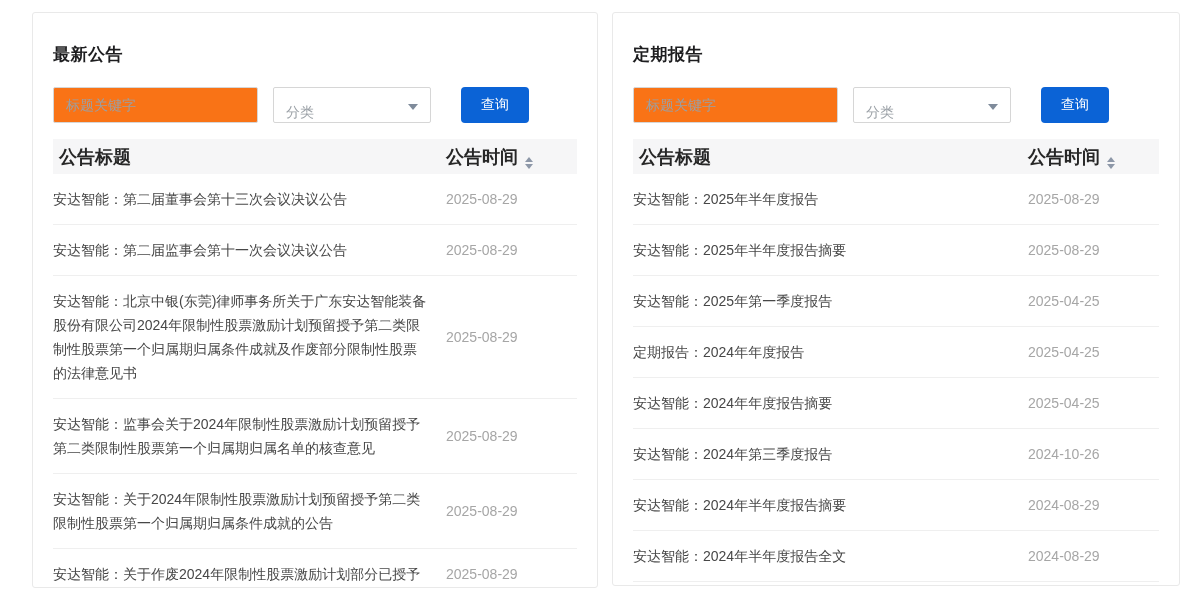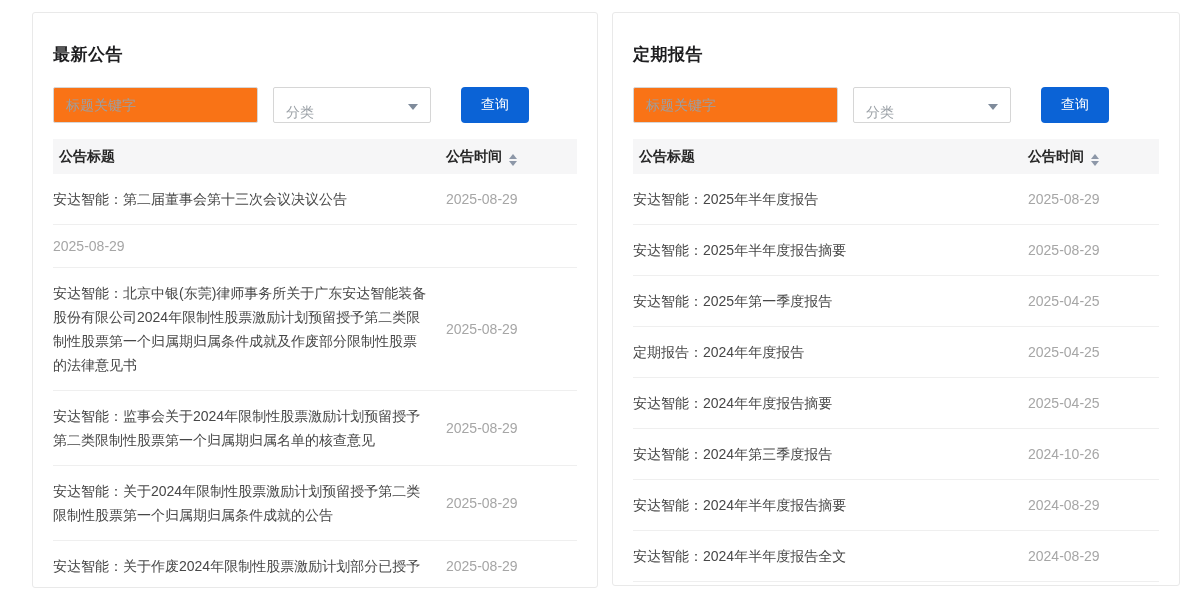--- a/index.html
+++ b/index.html
@@ -41,21 +41,21 @@
     border-top: 6px solid #7f8b9b;
   }
   .btn {
     margin-left: 30px; width: 68px; height: 36px; border: none; border-radius: 4px;
     color: #fff; font-size: 14px; font-family: inherit; cursor: pointer;
     display: flex; align-items: center; justify-content: center;
   }
 
   .thead {
     margin-top: 16px; height: 35px; background: #f6f6f7;
-    display: flex; align-items: center; font-size: 14px; font-weight: 700;
+    display: flex; align-items: center; font-size: 18px; font-weight: 700;
     color: #262626; padding-left: 6px;
   }
   .col-title { flex: 1; }
   .col-date  { width: 131px; flex-shrink: 0; display: flex; align-items: flex-end; }
   .sort-icon { display: inline-flex; flex-direction: column; margin-left: 7px; row-gap: 2px; cursor: pointer; }
   .sort-icon i { display: block; width: 0; height: 0;
     border-left: 4px solid transparent; border-right: 4px solid transparent; }
   .sort-icon i.up   { border-bottom: 5px solid #8d97a8; }
   .sort-icon i.down { border-top: 5px solid #8d97a8; }
 
@@ -94,20 +94,21 @@
     </div>
   </div>
 
   <div class="tbody">
 
   <div class="trow">
         <div class="cell-title">安达智能：第二届董事会第十三次会议决议公告</div>
         <div class="cell-date">2025-08-29</div>
       </div>
       <div class="trow">
+        <div class="cell-title">安达智能：第二届监事会第十一次会议决议公告</div>
         <div class="cell-date">2025-08-29</div>
       </div>
       <div class="trow">
         <div class="cell-title">安达智能：北京中银(东莞)律师事务所关于广东安达智能装备股份有限公司2024年限制性股票激励计划预留授予第二类限制性股票第一个归属期归属条件成就及作废部分限制性股票的法律意见书</div>
         <div class="cell-date">2025-08-29</div>
       </div>
       <div class="trow">
         <div class="cell-title">安达智能：监事会关于2024年限制性股票激励计划预留授予第二类限制性股票第一个归属期归属名单的核查意见</div>
         <div class="cell-date">2025-08-29</div>
       </div>

